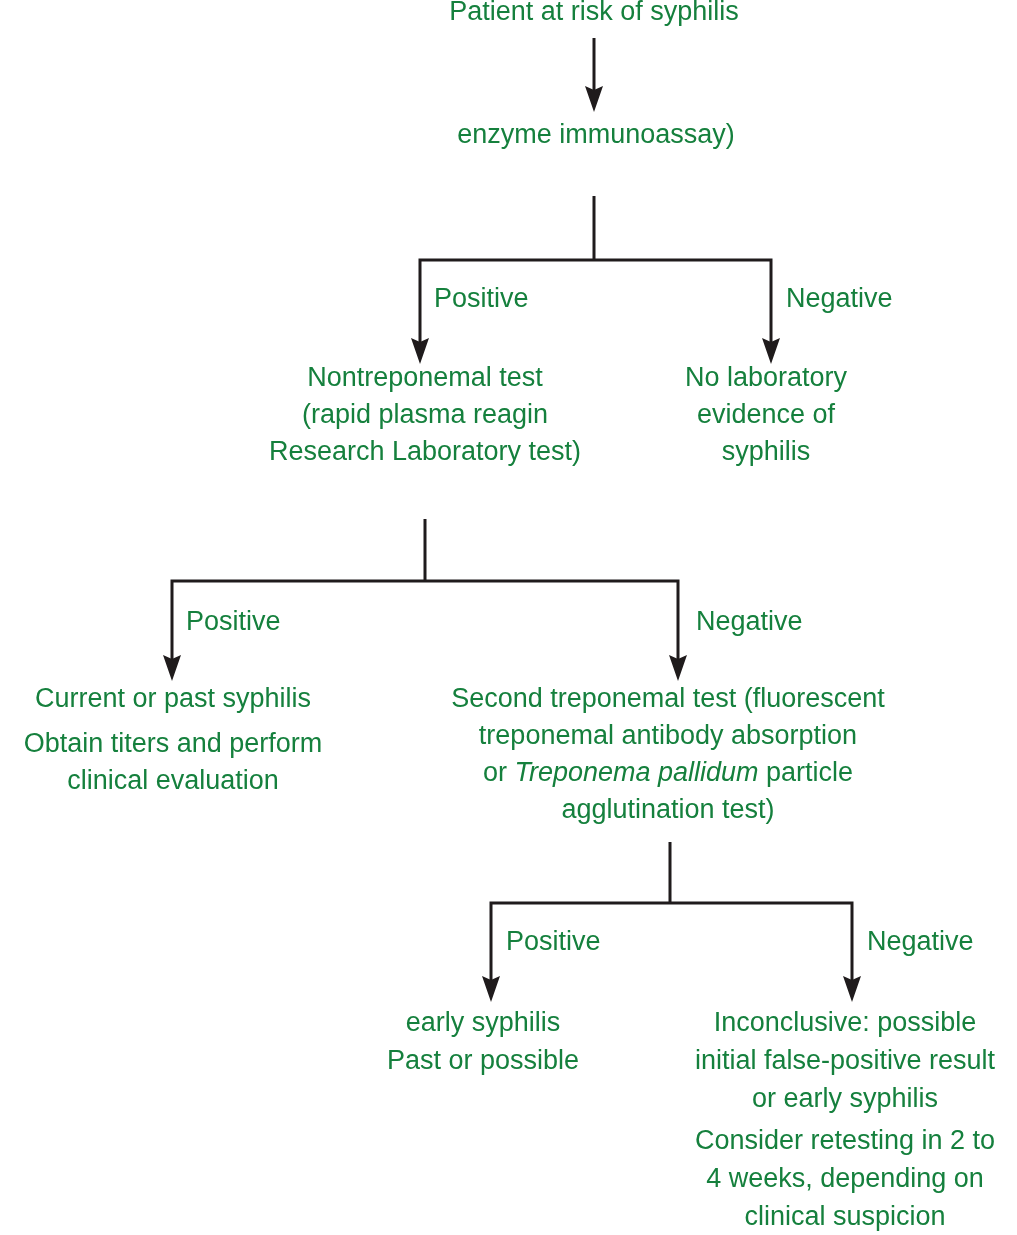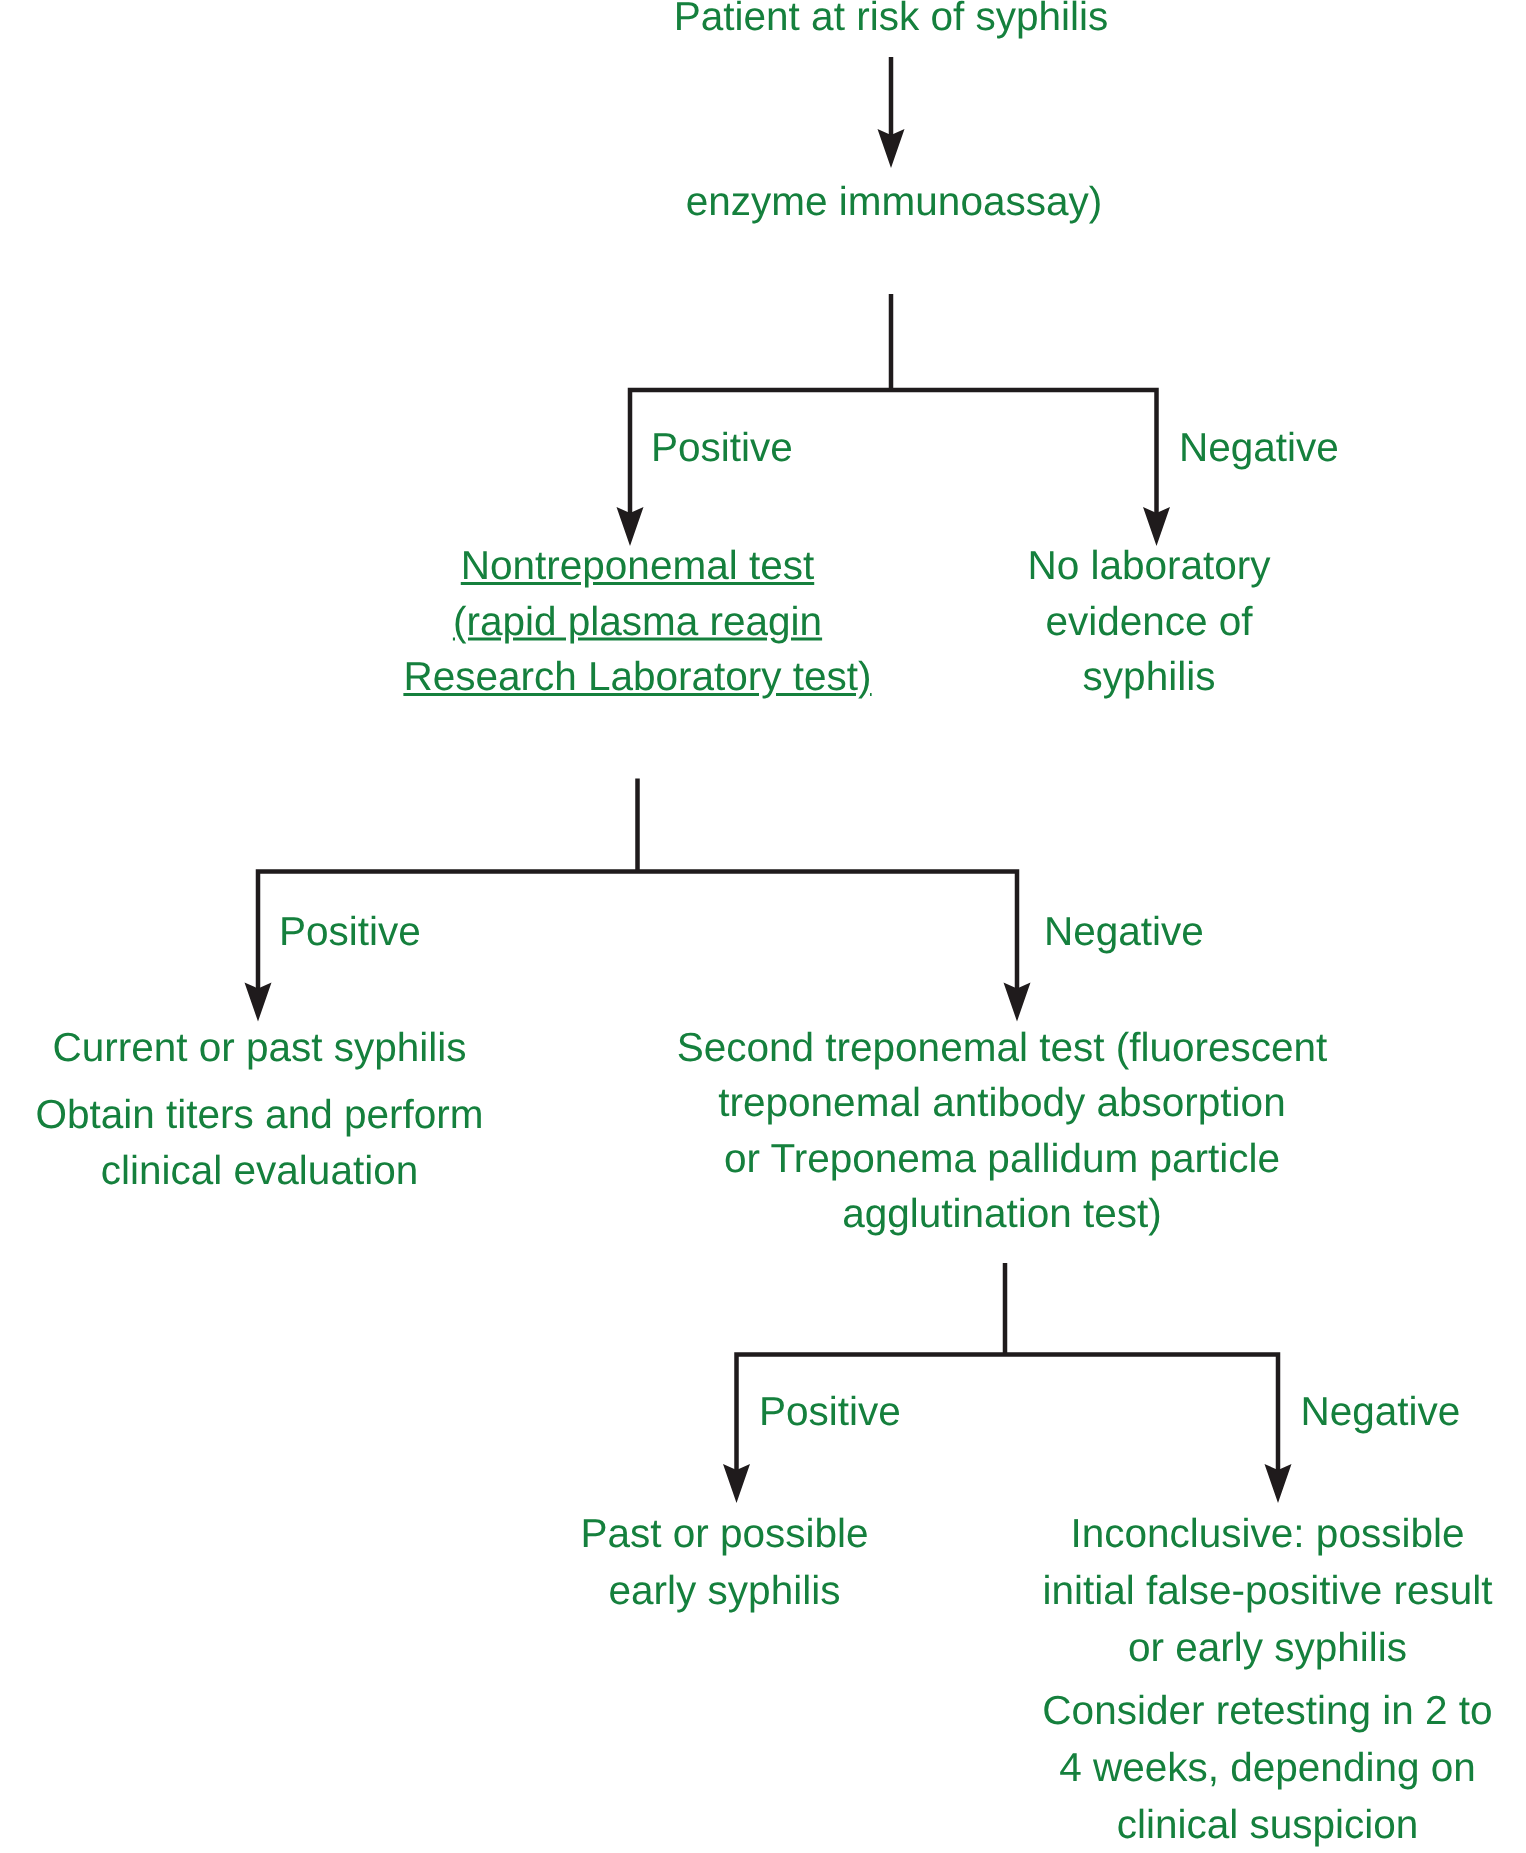--- a/index.html
+++ b/index.html
@@ -27,21 +27,21 @@
     white-space: nowrap;
     line-height: 37px;
   }
   .center {
     transform: translateX(-50%);
     text-align: center;
   }
   .lh38 { line-height: 38px; }
   .gap8 { margin-top: 8px; }
   .gap4 { margin-top: 4px; }
-  .it { }
+  .it { font-style: italic; }
   .label {
     position: absolute;
     white-space: nowrap;
     line-height: 37px;
   }
 </style>
 </head>
 <body>
 
 <div class="canvas">
@@ -68,21 +68,21 @@
     <div>Patient at risk of syphilis</div>
   </div>
 
   <div class="node center" style="left:596px; top:116px;">
     <div>enzyme immunoassay)</div>
   </div>
 
   <div class="label" style="left:434px; top:280px;">Positive</div>
   <div class="label" style="left:786px; top:280px;">Negative</div>
 
-  <div class="node center" style="left:425px; top:359px;text-decoration:underline;">
+  <div class="node center" style="left:425px; top:359px;">
     <div>Nontreponemal test</div>
     <div>(rapid plasma reagin</div>
     <div>Research Laboratory test)</div>
   </div>
 
   <div class="node center" style="left:766px; top:359px;">
     <div>No laboratory</div>
     <div>evidence of</div>
     <div>syphilis</div>
   </div>
@@ -100,22 +100,22 @@
     <div>Second treponemal test (fluorescent</div>
     <div>treponemal antibody absorption</div>
     <div><span>or </span><span class="it">Treponema pallidum</span><span> particle</span></div>
     <div>agglutination test)</div>
   </div>
 
   <div class="label" style="left:506px; top:923px;">Positive</div>
   <div class="label" style="left:867px; top:923px;">Negative</div>
 
   <div class="node center lh38" style="left:483px; top:1003px;">
+    <div>early syphilis</div>
     <div>Past or possible</div>
-    <div>early syphilis</div>
   </div>
 
   <div class="node center lh38" style="left:845px; top:1003px;">
     <div>Inconclusive: possible</div>
     <div>initial false-positive result</div>
     <div>or early syphilis</div>
     <div class="gap4">Consider retesting in 2 to</div>
     <div>4 weeks, depending on</div>
     <div>clinical suspicion</div>
   </div>

